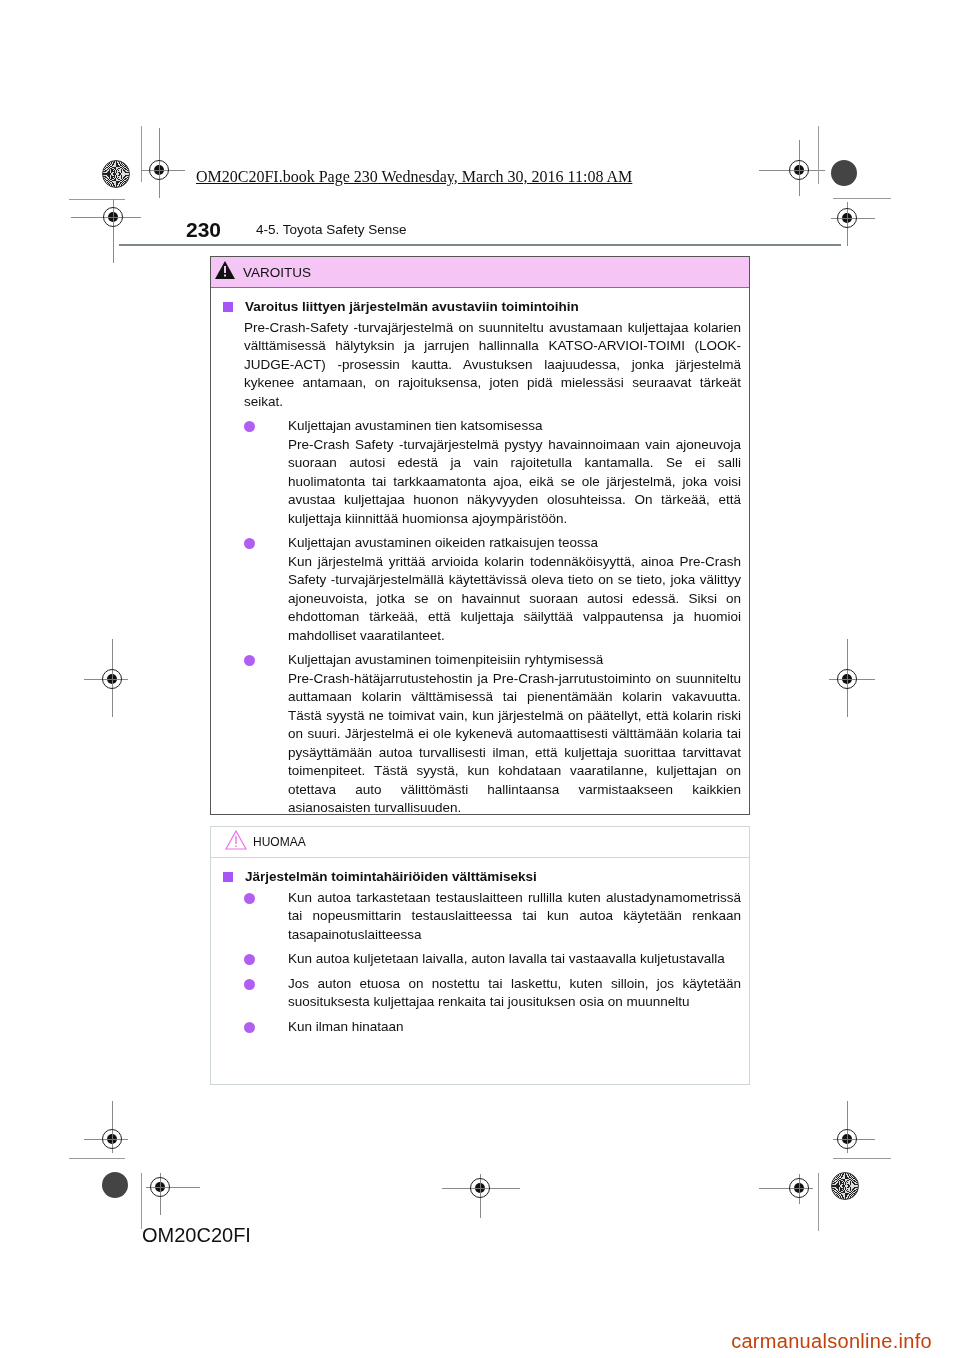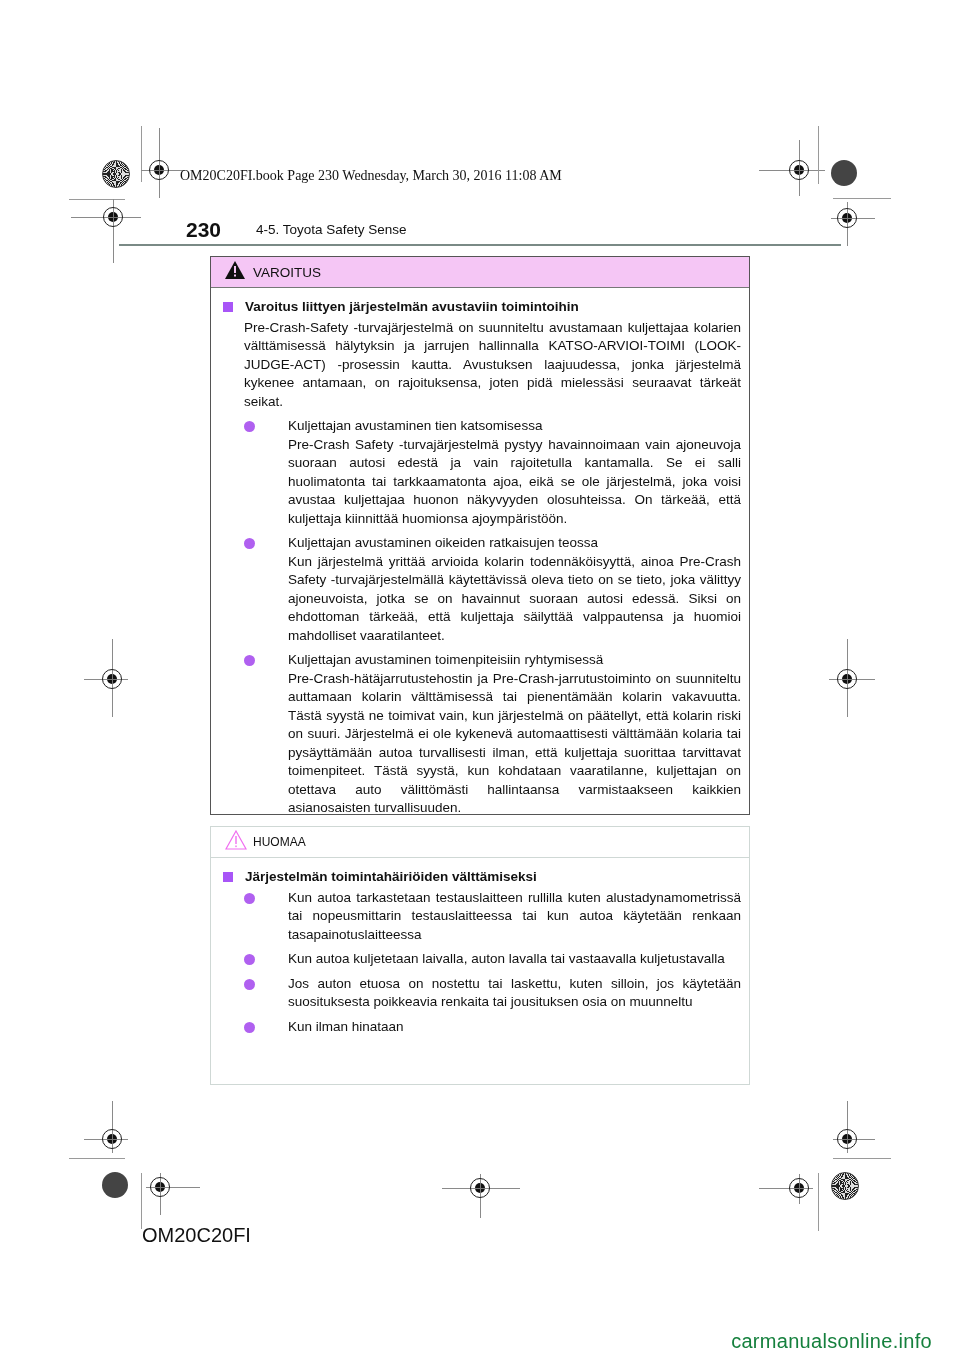--- a/index.html
+++ b/index.html
@@ -12,44 +12,44 @@
   .crosshair .h { position: absolute; height: 1px; background: #8a8a8a; }
   .crosshair .v { position: absolute; width: 1px; background: #8a8a8a; }
   .crosshair .ring { position: absolute; width: 18px; height: 18px; left: -10px; top: -10px; border: 1px solid #222; border-radius: 50%; }
   .crosshair .dot { position: absolute; width: 10px; height: 10px; left: -5px; top: -5px; background: #111; border-radius: 50%; }
   .crosshair .dot::before { content:""; position:absolute; left:4.5px; top:0; width:1px; height:10px; background:#777; }
   .crosshair .dot::after { content:""; position:absolute; top:4.5px; left:0; height:1px; width:10px; background:#777; }
   .star-circle { position: absolute; width: 26px; height: 26px; border-radius: 50%;
     background: repeating-conic-gradient(#222 0deg 4deg, #ddd 4deg 8deg); border: 1px solid #333; }
   .solid-circle { position: absolute; width: 26px; height: 26px; border-radius: 50%; background: #444; }
 
-  .book-stamp { position: absolute; left: 180px; top: 168px; font-family: "Liberation Serif", serif; font-size: 14px; color: #111; }
+  .book-stamp { position: absolute; left: 196px; top: 168px; font-family: "Liberation Serif", serif; font-size: 16px; color: #111; text-decoration: underline; }
   .page-num { position: absolute; left: 186px; top: 218px; font-size: 21px; font-weight: bold; }
   .section-title { position: absolute; left: 256px; top: 222px; font-size: 13.5px; }
   .header-rule { position: absolute; left: 119px; top: 244px; width: 722px; height: 2px; background: #7a8a86; }
 
   .box { position: absolute; left: 210px; width: 540px; box-sizing: border-box; }
   .warn-box { top: 256px; height: 559px; border: 1px solid #555; }
-  .warn-head { height: 30px; background: #f5c6f5; border-bottom: 1px solid #777; display: flex; align-items: center; padding-left: 14px; }
+  .warn-head { height: 30px; background: #f5c6f5; border-bottom: 1px solid #777; display: flex; align-items: center; padding-left: 4px; }
   .warn-head .ttl { font-size: 13.5px; margin-left: 8px; }
   .note-box { top: 826px; height: 259px; border: 1px solid #cfd8d5; }
   .note-head { height: 30px; border-bottom: 1px solid #cfd8d5; display: flex; align-items: center; padding-left: 14px; }
   .note-head .ttl { font-size: 12px; margin-left: 6px; }
 
   .content { padding: 10px 8px 0 12px; font-size: 13.5px; line-height: 18.5px; }
   .sub-head { display: flex; align-items: center; font-weight: bold; margin-bottom: 2px; gap: 9px; }
   .sq { width: 10px; height: 10px; background: #a855f7; margin-right: 3px; flex: none; }
   .para { padding-left: 21px; text-align: justify; margin-bottom: 6px; }
   .bullet { display: flex; padding-left: 21px; margin-bottom: 6px; gap: 30px; }
   .bullet .dot { width: 11px; height: 11px; border-radius: 50%; background: #b060f0; flex: none; margin-top: 4px; margin-right: 3px; }
   .bullet .txt { flex: 1; text-align: justify; }
   .bullet .txt .lbl { display: block; text-align: left; }
 
   .footer-code { position: absolute; left: 142px; top: 1224px; font-size: 20px; }
-  .watermark { position: absolute; right: 28px; top: 1330px; font-size: 20px; color: #15803d; letter-spacing: 0.3px; }
+  .watermark { position: absolute; right: 28px; top: 1330px; font-size: 20px; color: #c2410c; letter-spacing: 0.3px; }
 </style>
 </head>
 <body>
 
 <div>
 
   <div class="star-circle" style="left:102px;top:160px;"></div>
   <div class="reg-line" style="left:141px;top:126px;width:1px;height:56px;"></div>
   <div class="crosshair" style="left:159px;top:170px;">
     <div class="h" style="left:-18px;top:0;width:44px;"></div>
@@ -202,21 +202,21 @@
     <div class="bullet">
       <span class="dot"></span>
       <div class="txt">Kun autoa tarkastetaan testauslaitteen rullilla kuten alustadynamometrissä tai nopeusmittarin testauslaitteessa tai kun autoa käytetään renkaan tasapainotuslaitteessa</div>
     </div>
     <div class="bullet">
       <span class="dot"></span>
       <div class="txt">Kun autoa kuljetetaan laivalla, auton lavalla tai vastaavalla kuljetustavalla</div>
     </div>
     <div class="bullet">
       <span class="dot"></span>
-      <div class="txt">Jos auton etuosa on nostettu tai laskettu, kuten silloin, jos käytetään suosituksesta poikkeavia renkaita tai jousituksen osia on muunneltu</div>
+      <div class="txt">Jos auton etuosa on nostettu tai laskettu, kuten silloin, jos käytetään suosituksesta kuljettajaa renkaita tai jousituksen osia on muunneltu</div>
     </div>
     <div class="bullet">
       <span class="dot"></span>
       <div class="txt">Kun ilman hinataan</div>
     </div>
   </div>
 </div>
 
 <div class="footer-code">OM20C20FI</div>
 <div class="watermark">carmanualsonline.info</div>

